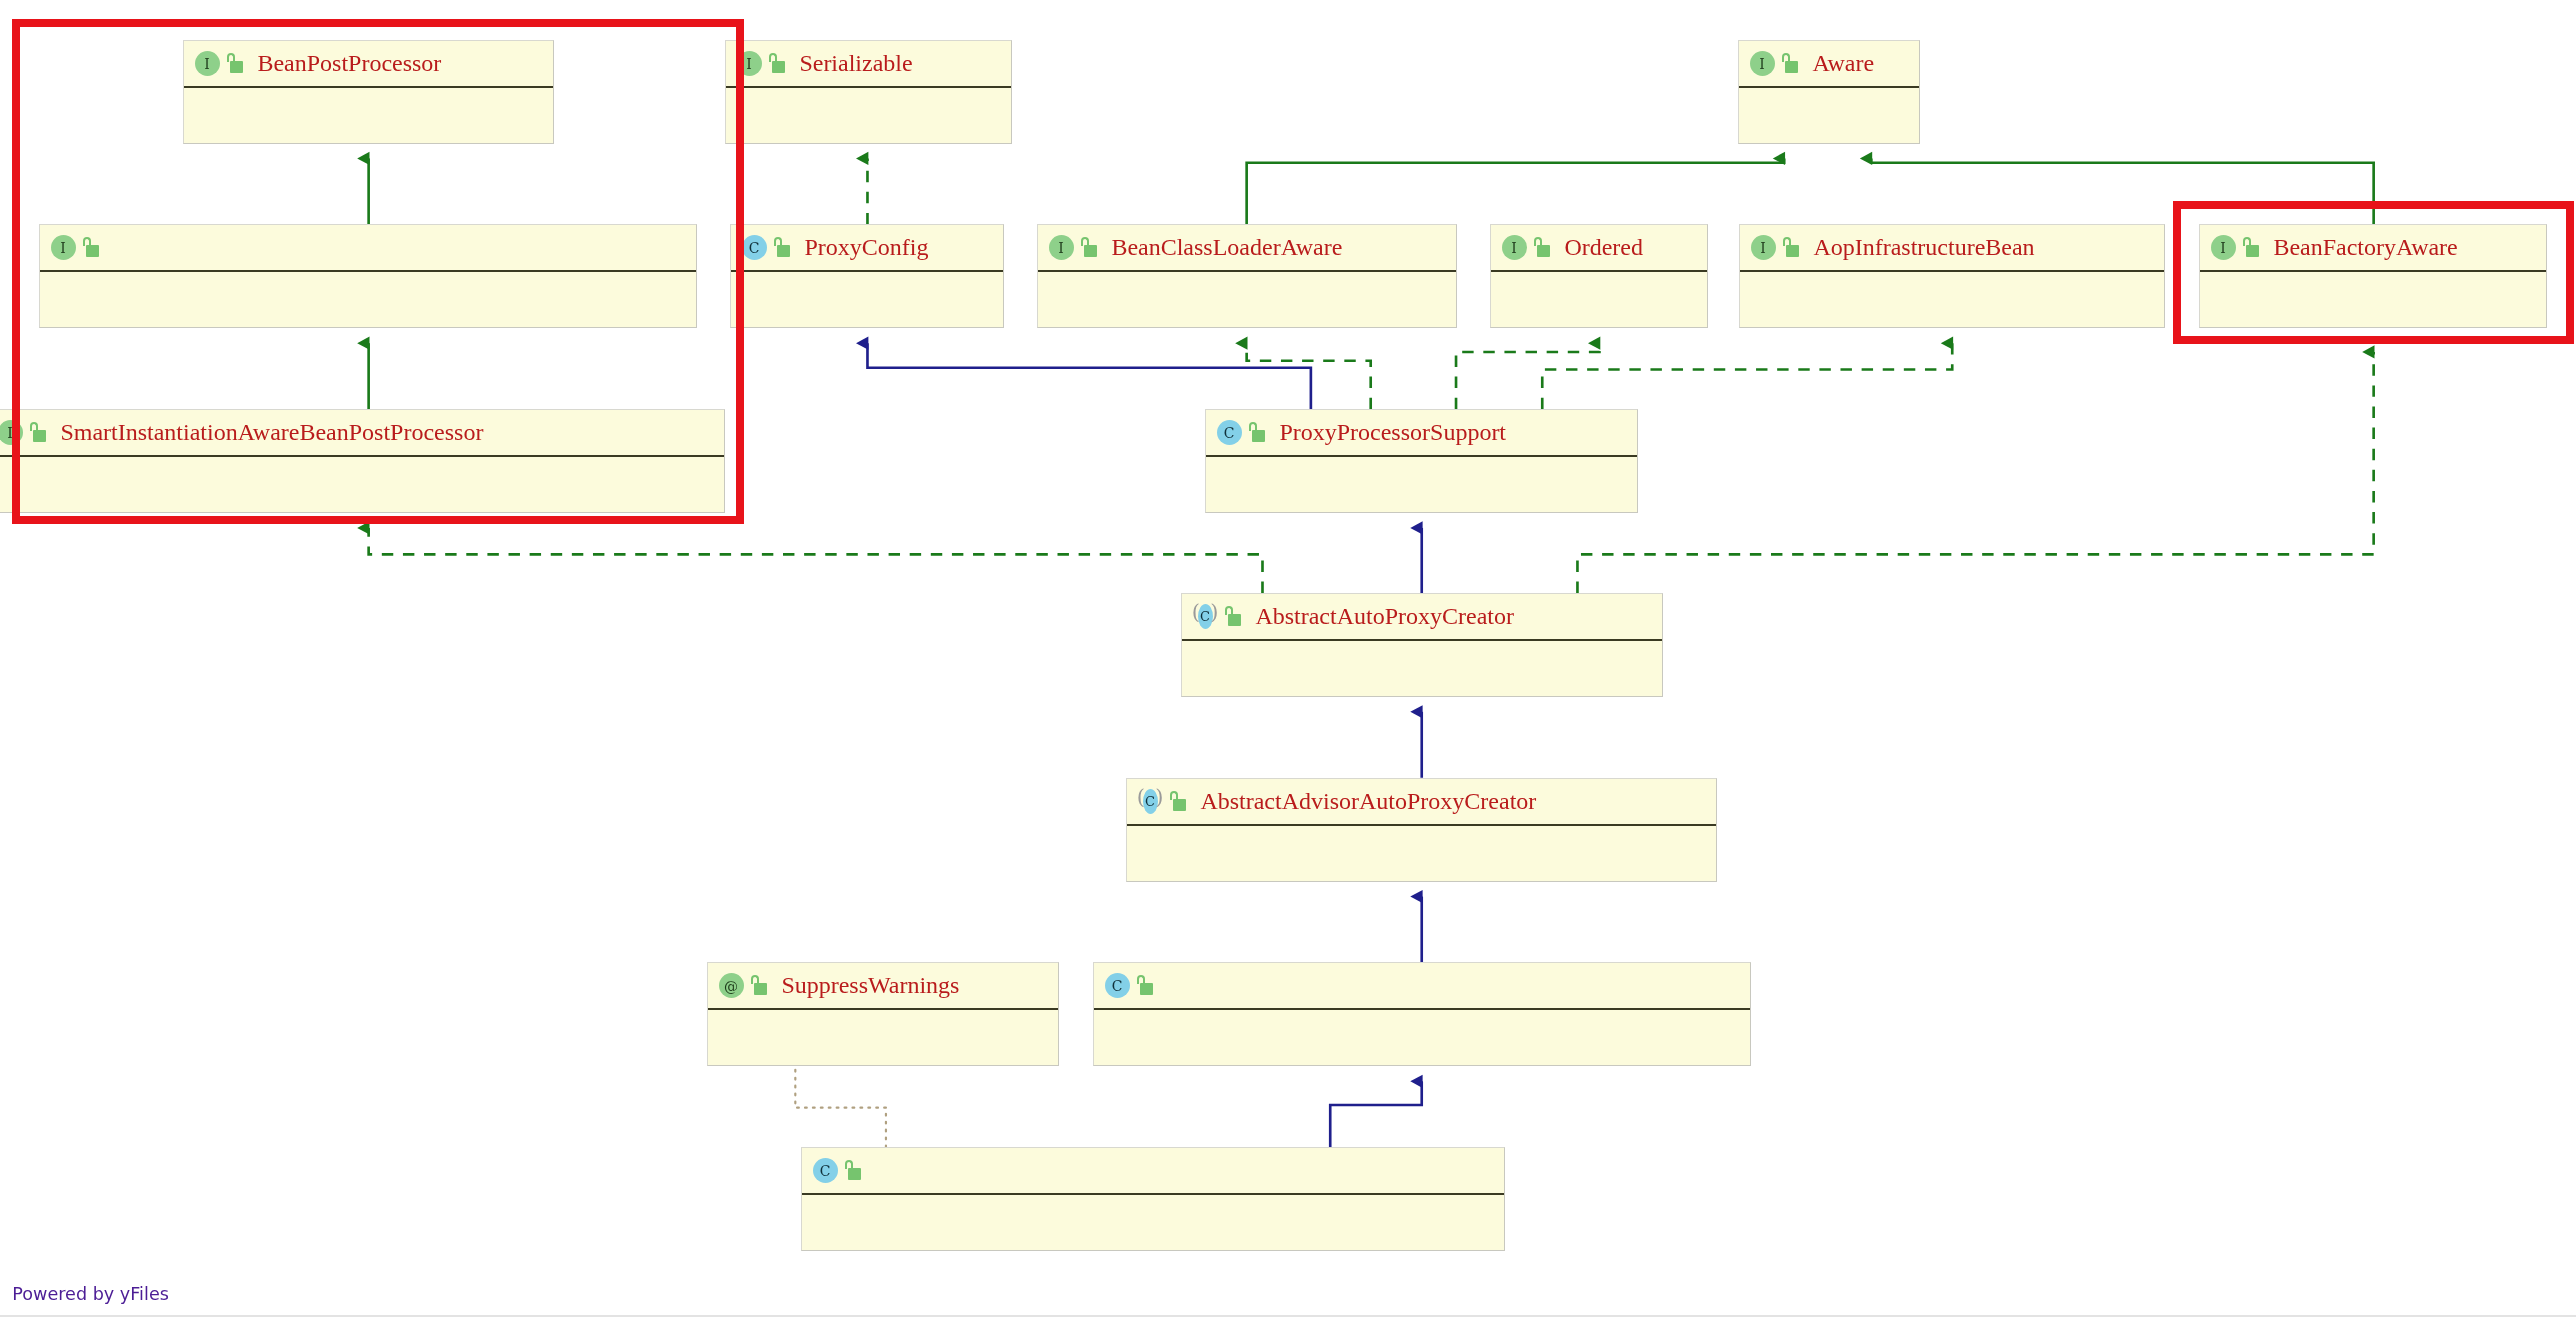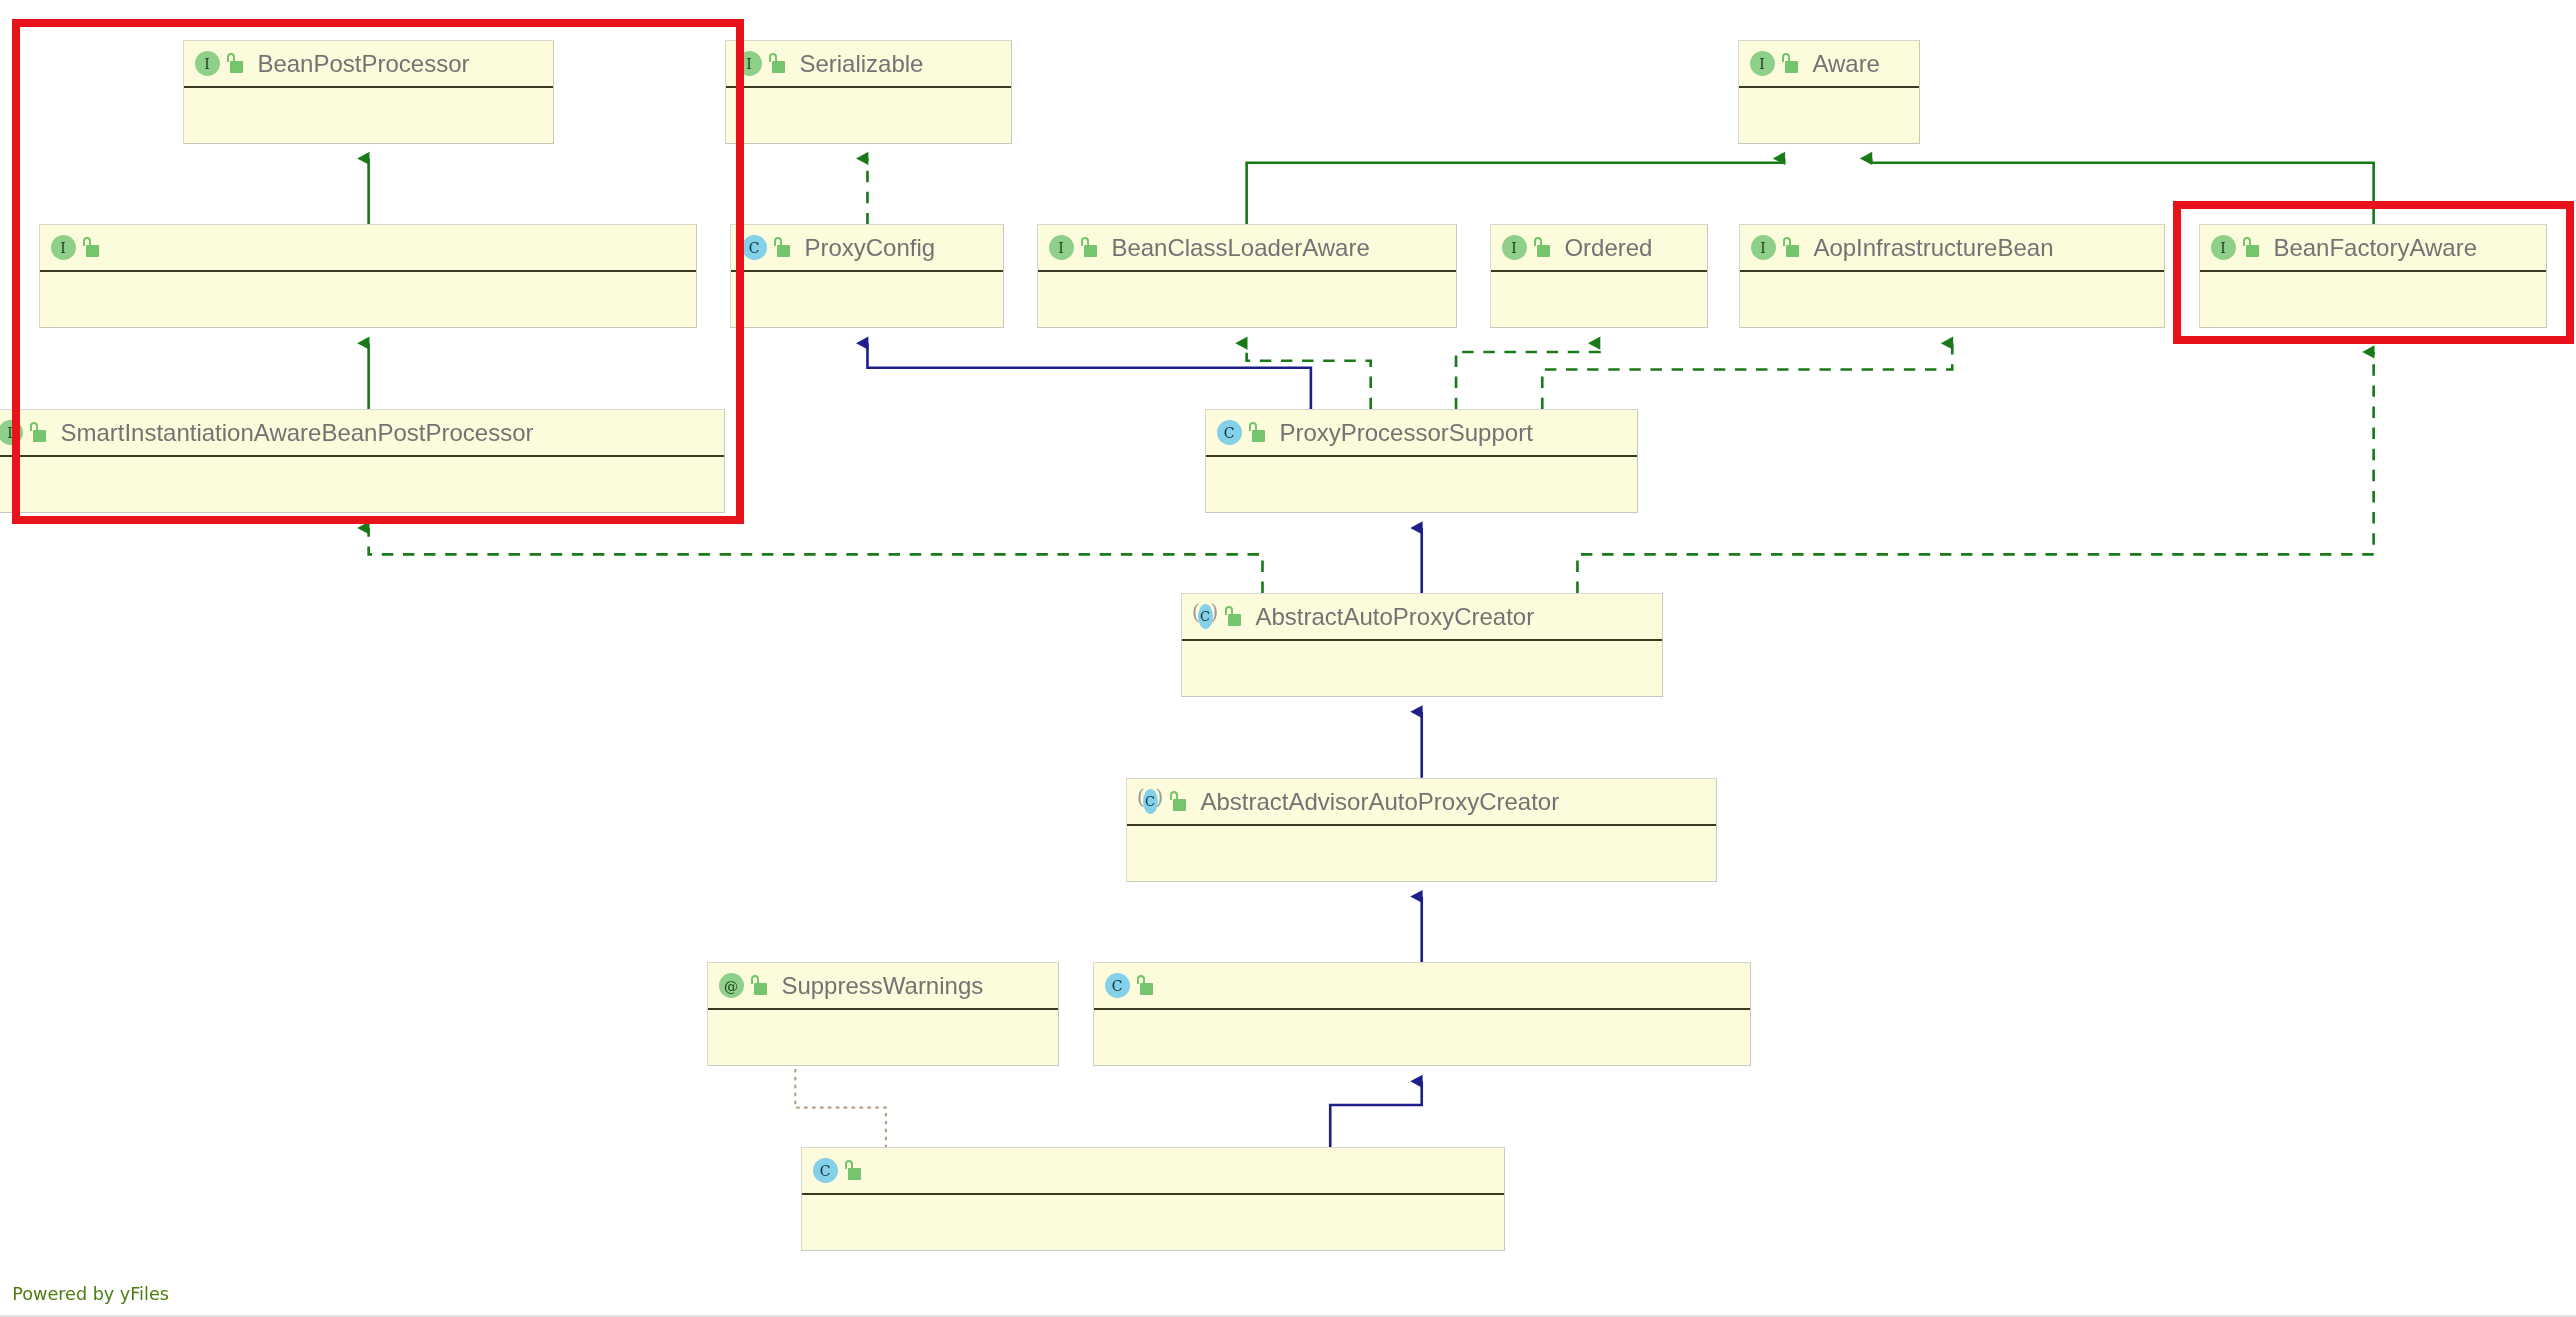--- a/index.html
+++ b/index.html
@@ -57,38 +57,38 @@
 
   
   .ic-lock{width:17.6px;height:21px;margin-left:6.2px;position:relative;}
   .ic-lock .shackle{position:absolute;left:0.9px;top:0;width:8.8px;height:8.8px;
     border:2.6px solid #76c46e;border-bottom:none;border-radius:5.3px 5.3px 0 0;box-sizing:border-box;}
   .ic-lock .bodyb{position:absolute;left:4.4px;top:8px;width:13px;height:12.3px;background:#76c46e;border-radius:0.9px;}
 
   .uml-name{
     margin-left:14px;
     font-size:24px;
-    color:#737373;
+    color:#b91c1c;
     letter-spacing:0px;
-    font-family:Liberation Sans, sans-serif;
+    font-family:Liberation Serif, serif;
   }
 
   .hl-box{
     position:absolute;
     border:8px solid #e8131a;
     box-sizing:border-box;
     z-index:5;
     pointer-events:none;
     background:transparent;
   }
 
   .footer{
     position:absolute;
     left:12.3px;bottom:14px;
-    font-size:17.6px;color:#4d7c0f;
+    font-size:17.6px;color:#4c1d95;
     font-family:"DejaVu Sans","Liberation Sans",sans-serif;
     z-index:6;
   }
   .footline{position:absolute;left:0;bottom:0;width:2576px;height:2.6px;background:#e3e3e3;z-index:6;}
 </style>
 </head>
 <body>
 
 <div id="canvas">
 

